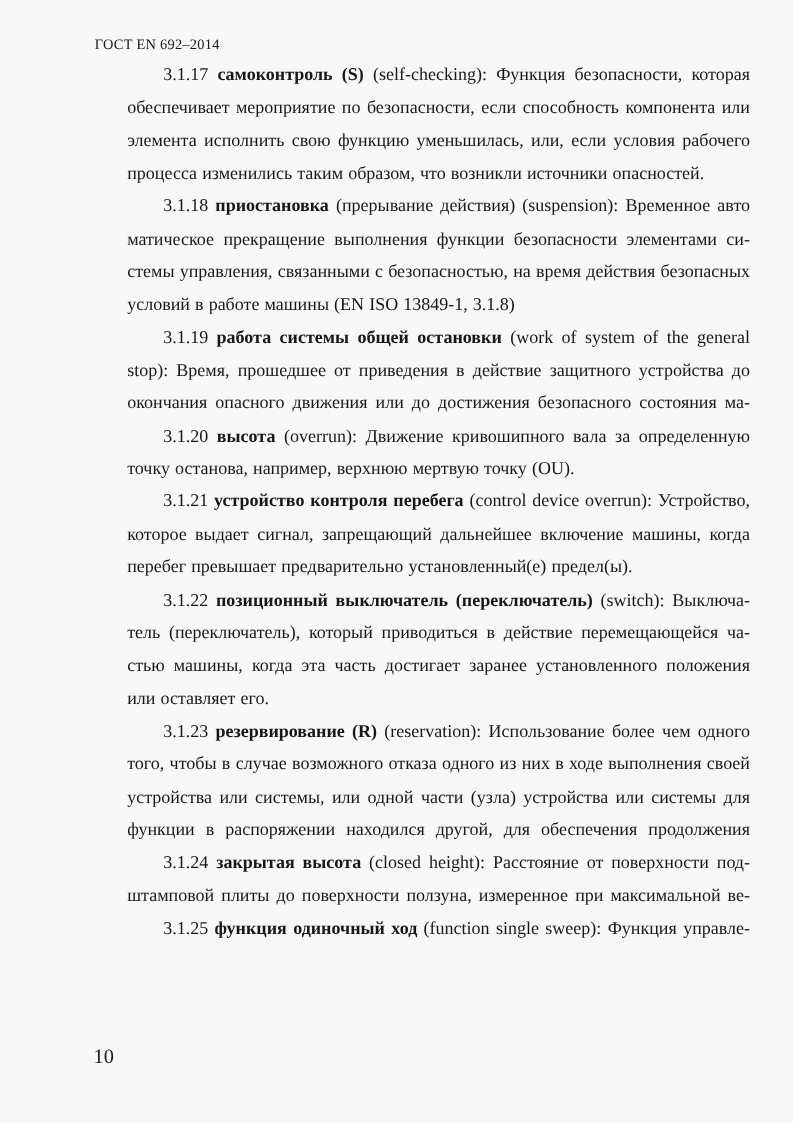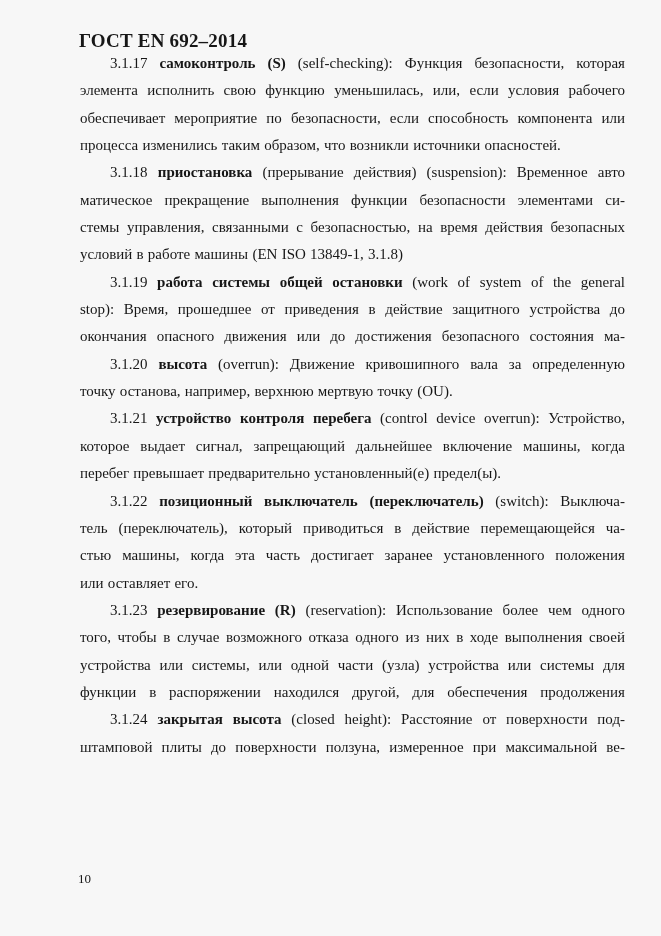--- a/index.html
+++ b/index.html
@@ -14,64 +14,65 @@
     background: #f7f7f7;
     color: #171717;
     font-family: "Liberation Serif", "DejaVu Serif", serif;
     overflow: hidden;
     box-sizing: border-box;
   }
   .page-header {
     position: absolute;
     top: 30px;
     left: 79px;
-    font-size: 19px;
-    font-weight: bold;
+    font-size: 12px;
+    font-weight: normal;
     letter-spacing: 0.2px;
     white-space: nowrap;
   }
   .content {
     position: absolute;
     top: 50px;
     left: 80px;
     width: 545px;
     font-size: 15px;
   }
   .paragraph { margin: 0; }
   .line {
     line-height: 27.35px;
     height: 27.35px;
     text-align: justify;
     text-align-last: justify;
     overflow: hidden;
     word-spacing: 0.5px;
+    margin-left: 26px;
   }
   .line.first { padding-left: 30px; }
   .line.last  { text-align-last: left; }
   .line b { font-weight: bold; }
   .page-footer {
     position: absolute;
     left: 78px;
     top: 871px;
-    font-size: 13px;
+    font-size: 17px;
   }
 </style>
 </head>
 <body>
 
 <div class="page">
   <div class="page-header">
     <span>ГОСТ EN 692–2014</span>
   </div>
 
   <div class="content" id="doc-content">
       <div class="paragraph">
         <div class="line first"><span>3.1.17 </span><b>самоконтроль (S) </b><span>(self-checking): Функция безопасности, которая</span></div>
+        <div class="line"><span>обеспечивает мероприятие по безопасности, если способность компонента или</span></div>
         <div class="line"><span>элемента исполнить свою функцию уменьшилась, или, если условия рабочего</span></div>
-        <div class="line"><span>обеспечивает мероприятие по безопасности, если способность компонента или</span></div>
         <div class="line last"><span>процесса изменились таким образом, что возникли источники опасностей.</span></div>
       </div>
       <div class="paragraph">
         <div class="line first"><span>3.1.18 </span><b>приостановка </b><span>(прерывание действия) (suspension): Временное авто</span></div>
         <div class="line"><span>матическое прекращение выполнения функции безопасности элементами си-</span></div>
         <div class="line"><span>стемы управления, связанными с безопасностью, на время действия безопасных</span></div>
         <div class="line last"><span>условий в работе машины (EN ISO 13849-1, 3.1.8)</span></div>
       </div>
       <div class="paragraph">
         <div class="line first"><span>3.1.19 </span><b>работа системы общей остановки </b><span>(work of system of the general</span></div>
@@ -96,18 +97,21 @@
       <div class="paragraph">
         <div class="line first"><span>3.1.23 </span><b>резервирование (R) </b><span>(reservation): Использование более чем одного</span></div>
         <div class="line"><span>того, чтобы в случае возможного отказа одного из них в ходе выполнения своей</span></div>
         <div class="line"><span>устройства или системы, или одной части (узла) устройства или системы для</span></div>
         <div class="line"><span>функции в распоряжении находился другой, для обеспечения продолжения</span></div>
       </div>
       <div class="paragraph">
         <div class="line first"><span>3.1.24 </span><b>закрытая высота </b><span>(closed height): Расстояние от поверхности под-</span></div>
         <div class="line"><span>штамповой плиты до поверхности ползуна, измеренное при максимальной ве-</span></div>
       </div>
+      <div class="paragraph">
+        <div class="line first"><span>3.1.25 </span><b>функция одиночный ход </b><span>(function single sweep): Функция управле-</span></div>
+      </div>
     </div>
 
   <div class="page-footer">
     <span>10</span>
   </div>
 </div>
 
 </body></html>

